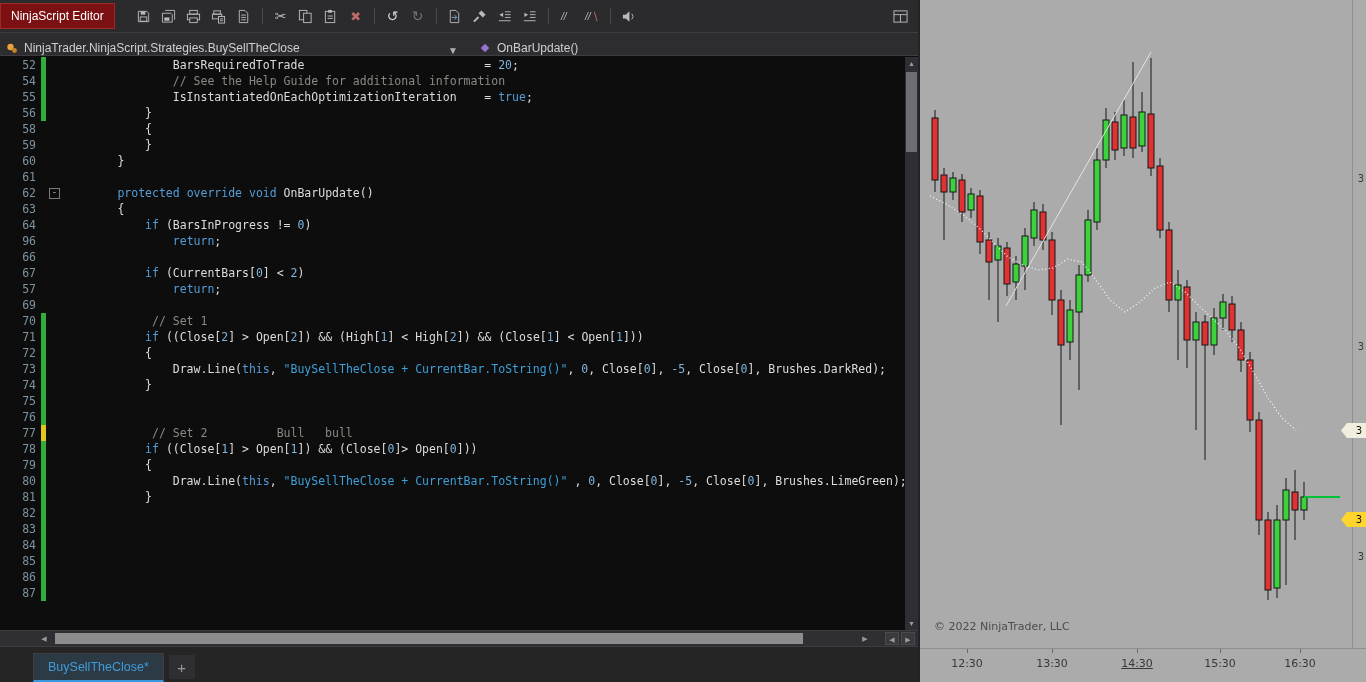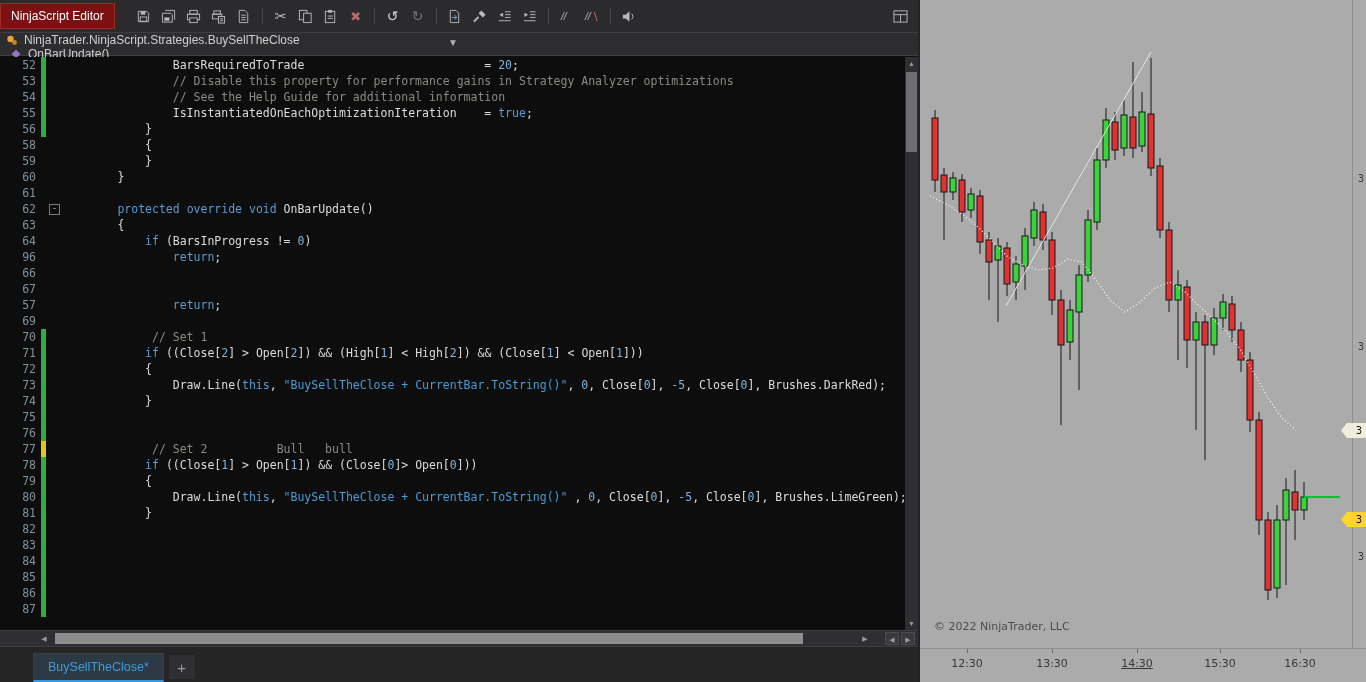--- a/index.html
+++ b/index.html
@@ -9,21 +9,21 @@
   .editor{position:absolute;left:0;top:0;width:918px;height:682px;background:#0d0d0d;}
   .titlebar{position:absolute;left:0;top:0;width:918px;height:33px;background:#2b2b2e;border-bottom:1px solid #3e3e42;display:flex;align-items:center;box-sizing:border-box;}
   .title-badge{background:#7c1113;border:1px solid #9c2a26;color:#fff;font-size:12px;height:24px;display:flex;align-items:center;padding:0 10px;margin-left:0;white-space:nowrap;}
   .toolbar{display:flex;align-items:center;gap:7px;margin-left:20px;}
   .tbtn{width:18px;height:18px;display:flex;align-items:center;justify-content:center;color:#b9b9b9;font-size:13px;cursor:default;}
   .tbtn svg{width:15px;height:15px;}
   .tbtn.dim{opacity:.42;}
   .tsep{width:1px;height:16px;background:#4a4a4e;margin:0 2px;}
   .layout-btn{position:absolute;right:10px;top:8px;width:16px;height:16px;}
 
-  .navbar{position:absolute;left:0;top:33px;width:918px;height:23px;background:#2d2d30;border-bottom:1px solid #3e3e42;display:flex;align-items:flex-start;box-sizing:border-box;font-size:12px;color:#cfcfcf;flex-direction:column;}
+  .navbar{position:absolute;left:0;top:33px;width:918px;height:23px;background:#2d2d30;border-bottom:1px solid #3e3e42;display:flex;align-items:flex-end;box-sizing:border-box;font-size:12px;color:#cfcfcf;}
   .combo-left{width:468px;display:flex;align-items:center;gap:6px;padding-left:6px;position:relative;box-sizing:border-box;}
   .combo-arrow{position:absolute;right:10px;top:4px;color:#b0b0b0;font-size:10px;}
   .nav-sep{width:1px;background:#3e3e42;}
   .combo-right{display:flex;align-items:center;gap:6px;padding-left:10px;}
   .mini-ic svg{width:12px;height:12px;display:block;}
 
   
   .code-area{position:absolute;left:0;top:57px;width:905px;height:573px;background:#0d0d0d;overflow:hidden;}
   .line{display:flex;height:16px;font-family:"DejaVu Sans Mono",monospace;font-size:11.5px;line-height:16px;}
   .ln{width:36px;text-align:right;color:#7d93a0;padding-right:5px;flex:none;}
@@ -210,28 +210,20 @@
     <div class="code-area" id="code">
         <div class="line">
           <span class="ln">52</span>
           <span class="markcol">
             <span class="mark-green" style="display: block;"></span>
           </span>
           <span class="foldcol"></span>
           <span class="codetext"><span class="tok-d">                BarsRequiredToTrade                          = </span><span class="tok-n">20</span><span class="tok-d">;</span></span>
         </div>
         <div class="line">
-          <span class="ln">53</span>
-          <span class="markcol">
-            <span class="mark-green" style="display: block;"></span>
-          </span>
-          <span class="foldcol"></span>
-          <span class="codetext"><span class="tok-c">                // Disable this property for performance gains in Strategy Analyzer optimizations</span></span>
-        </div>
-        <div class="line">
           <span class="ln">54</span>
           <span class="markcol">
             <span class="mark-green" style="display: block;"></span>
           </span>
           <span class="foldcol"></span>
           <span class="codetext"><span class="tok-c">                // See the Help Guide for additional information</span></span>
         </div>
         <div class="line">
           <span class="ln">55</span>
           <span class="markcol">
@@ -301,20 +293,21 @@
         <div class="line">
           <span class="ln">66</span>
           <span class="markcol"></span>
           <span class="foldcol"></span>
           <span class="codetext"></span>
         </div>
         <div class="line">
           <span class="ln">67</span>
           <span class="markcol"></span>
           <span class="foldcol"></span>
+          <span class="codetext"><span class="tok-d">            </span><span class="tok-k">if</span><span class="tok-d"> (CurrentBars[</span><span class="tok-n">0</span><span class="tok-d">] &lt; </span><span class="tok-n">2</span><span class="tok-d">)</span></span>
         </div>
         <div class="line">
           <span class="ln">57</span>
           <span class="markcol"></span>
           <span class="foldcol"></span>
           <span class="codetext"><span class="tok-d">                </span><span class="tok-k">return</span><span class="tok-d">;</span></span>
         </div>
         <div class="line">
           <span class="ln">69</span>
           <span class="markcol"></span>

